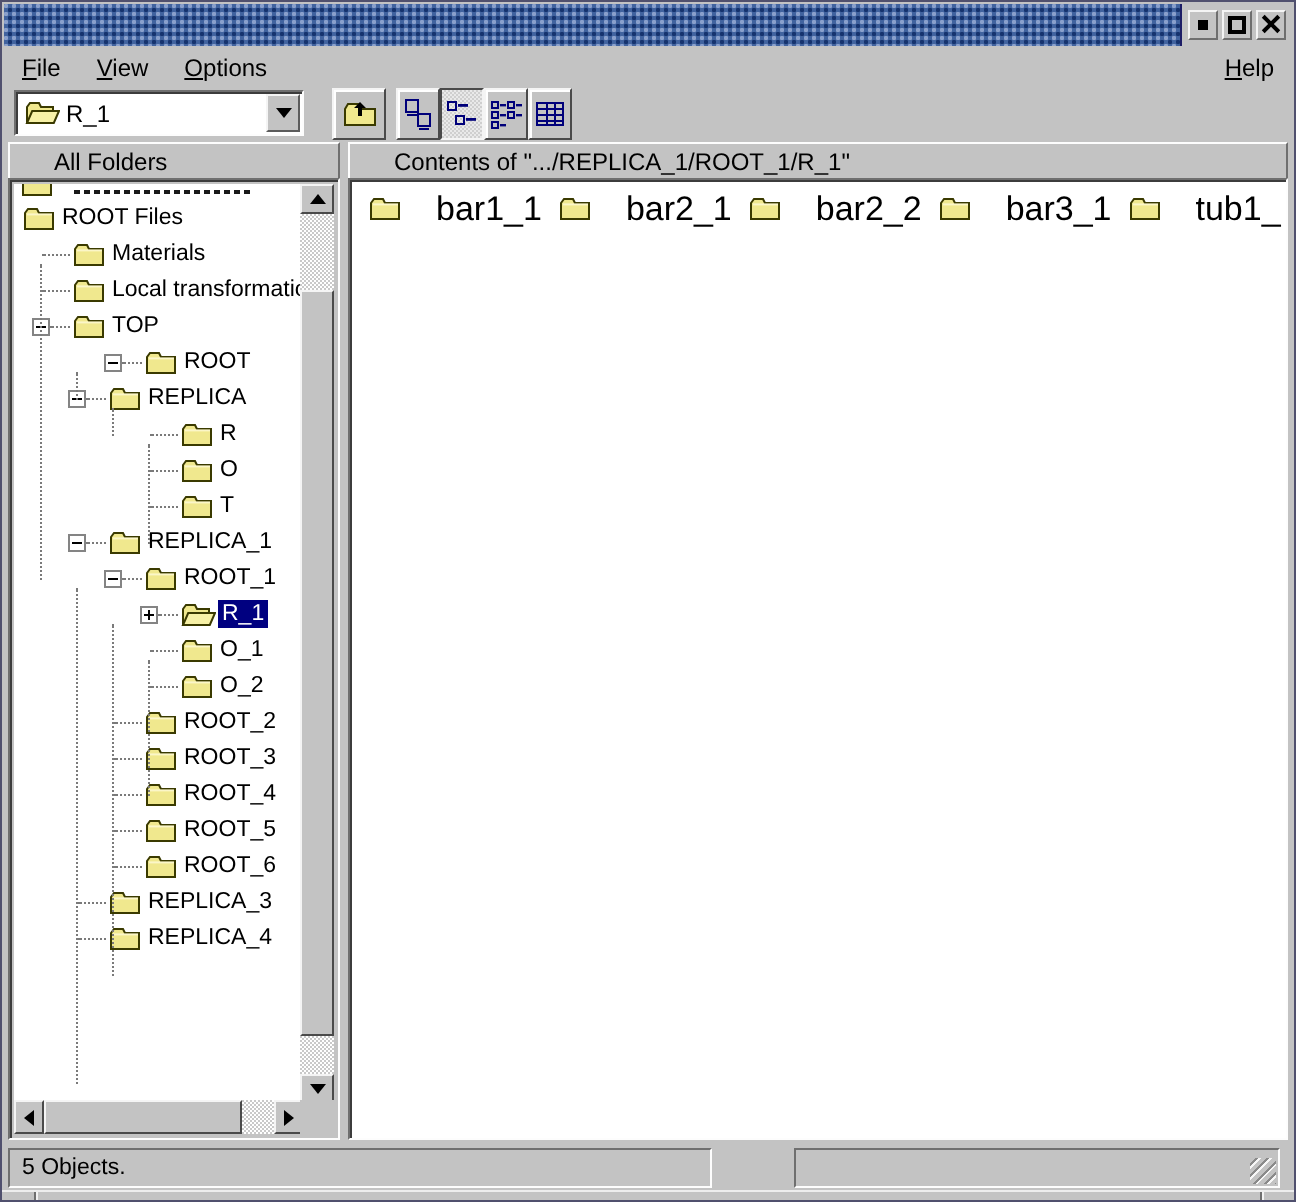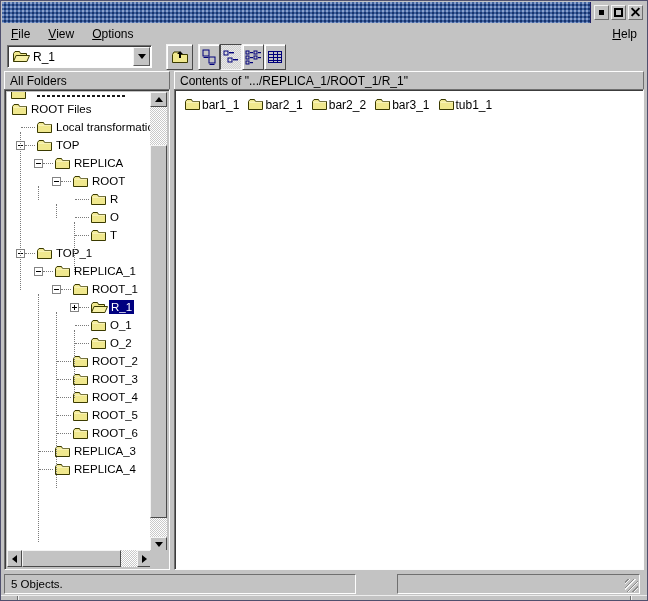--- a/index.html
+++ b/index.html
@@ -58,21 +58,21 @@
     display:flex;align-items:center;justify-content:center;}
   .tool-btn.pressed{
     border-color:#4a4a4a #f4f4f4 #f4f4f4 #4a4a4a;box-shadow:none;
     background-color:#e9e9e9;
     background-image:linear-gradient(45deg,#cfcfcf 25%,transparent 25% 75%,#cfcfcf 75%),
                      linear-gradient(45deg,#cfcfcf 25%,transparent 25% 75%,#cfcfcf 75%);
     background-position:0 0,1px 1px;background-size:2px 2px;}
   
   .pane-header{position:absolute;top:71px;height:20px;background:#c3c3c3;
     border:1px solid;border-color:#fdfdfd #6f6f6f #6f6f6f #fdfdfd;
-    font-size:12px;display:flex;align-items:center;padding-left:5px;white-space:nowrap;overflow:hidden;}
+    font-size:12px;display:flex;align-items:center;padding-left:22px;white-space:nowrap;overflow:hidden;}
   .hdr-left{left:4px;width:166px;}
   .hdr-right{left:174px;width:470px;}
   
   .pane{position:absolute;top:89px;height:481px;background:#fff;
     border:1px solid;border-color:#6f6f6f #fdfdfd #fdfdfd #6f6f6f;
     box-shadow:inset 1px 1px 0 #3c3c3c;}
   .pane-left{left:4px;width:166px;background:#c3c3c3;}
   .pane-right{left:174px;width:470px;}
   .tree-view{position:absolute;left:2px;top:2px;width:145px;height:460px;background:#fff;overflow:hidden;}
   .tree-inner{position:relative;width:100%;height:100%;}
@@ -103,21 +103,21 @@
     background-position:0 0,1px 1px;background-size:2px 2px;}
   .sb-thumb{position:absolute;background:#c3c3c3;
     border:1px solid;border-color:#f4f4f4 #4a4a4a #4a4a4a #f4f4f4;}
   .v-thumb{left:0;right:0;top:38px;height:373px;}
   .h-thumb{top:0;bottom:0;left:0;width:99px;}
   .sb-corner{position:absolute;right:2px;bottom:2px;width:17px;height:17px;background:#c3c3c3;}
   
   .contents{position:absolute;inset:2px;background:#fff;overflow:hidden;
     display:flex;align-items:flex-start;padding:5px 0 0 6px;}
   .citem{display:flex;align-items:center;height:15px;margin-right:7px;cursor:default;}
-  .clabel{font-size:12px;margin-left:1px;white-space:nowrap;}
+  .clabel{font-size:17px;margin-left:17px;white-space:nowrap;}
   
   .status-panel{position:absolute;top:574px;height:20px;background:#c3c3c3;
     border:1px solid;border-color:#6f6f6f #fdfdfd #fdfdfd #6f6f6f;
     font-size:11.5px;display:flex;align-items:center;padding-left:6px;}
   .sp1{left:4px;width:352px;}
   .sp2{left:397px;width:243px;}
   .grip{position:absolute;right:1px;bottom:1px;width:13px;height:13px;
     background:repeating-linear-gradient(135deg,transparent 0 2px,#8a8a8a 2px 3px,#f6f6f6 3px 4px);}
   .bottom-frame{position:absolute;left:1px;right:1px;bottom:1px;height:5px;background:#c3c3c3;
     border-top:1px solid #ededed;}
@@ -237,59 +237,70 @@
           </div>
           <div class="trow">
             <span class="tspacer" style="width: 14px;"></span>
             <span class="tconn" style="width: 14px;"></span>
             <span class="ticon">
               <svg width="17" height="13" viewBox="0 0 17 13">
                 <path d="M1.5 11.5 v-8 l1.5-2 h4.5 l1 2 h7 v8 z" fill="#f0e88e" stroke="#3a3a00"></path>
                 <path d="M2.5 4.2 h12.5" stroke="#fbf6c8" stroke-width="1"></path>
               </svg>
             </span>
+            <span class="tlabel">Materials</span>
+          </div>
+          <div class="trow">
+            <span class="tspacer" style="width: 14px;"></span>
+            <span class="tconn" style="width: 14px;"></span>
+            <span class="ticon">
+              <svg width="17" height="13" viewBox="0 0 17 13">
+                <path d="M1.5 11.5 v-8 l1.5-2 h4.5 l1 2 h7 v8 z" fill="#f0e88e" stroke="#3a3a00"></path>
+                <path d="M2.5 4.2 h12.5" stroke="#fbf6c8" stroke-width="1"></path>
+              </svg>
+            </span>
             <span class="tlabel">Local transformations</span>
           </div>
           <div class="trow">
             <span class="tspacer" style="width: 9px;"></span>
             <span class="tbox"></span>
             <span class="tconn" style="width: 10px;"></span>
             <span class="ticon">
               <svg width="17" height="13" viewBox="0 0 17 13">
                 <path d="M1.5 11.5 v-8 l1.5-2 h4.5 l1 2 h7 v8 z" fill="#f0e88e" stroke="#3a3a00"></path>
                 <path d="M2.5 4.2 h12.5" stroke="#fbf6c8" stroke-width="1"></path>
               </svg>
             </span>
             <span class="tlabel">TOP</span>
           </div>
           <div class="trow">
+            <span class="tspacer" style="width: 45px;"></span>
+            <span class="tbox"></span>
+            <span class="tconn" style="width: 10px;"></span>
+            <span class="ticon">
+              <svg width="17" height="13" viewBox="0 0 17 13">
+                <path d="M1.5 11.5 v-8 l1.5-2 h4.5 l1 2 h7 v8 z" fill="#f0e88e" stroke="#3a3a00"></path>
+                <path d="M2.5 4.2 h12.5" stroke="#fbf6c8" stroke-width="1"></path>
+              </svg>
+            </span>
+            <span class="tlabel">ROOT</span>
+          </div>
+          <div class="trow">
             <span class="tspacer" style="width: 27px;"></span>
             <span class="tbox"></span>
             <span class="tconn" style="width: 10px;"></span>
             <span class="ticon">
               <svg width="17" height="13" viewBox="0 0 17 13">
                 <path d="M1.5 11.5 v-8 l1.5-2 h4.5 l1 2 h7 v8 z" fill="#f0e88e" stroke="#3a3a00"></path>
                 <path d="M2.5 4.2 h12.5" stroke="#fbf6c8" stroke-width="1"></path>
               </svg>
             </span>
             <span class="tlabel">REPLICA</span>
           </div>
           <div class="trow">
-            <span class="tspacer" style="width: 45px;"></span>
-            <span class="tbox"></span>
-            <span class="tconn" style="width: 10px;"></span>
-            <span class="ticon">
-              <svg width="17" height="13" viewBox="0 0 17 13">
-                <path d="M1.5 11.5 v-8 l1.5-2 h4.5 l1 2 h7 v8 z" fill="#f0e88e" stroke="#3a3a00"></path>
-                <path d="M2.5 4.2 h12.5" stroke="#fbf6c8" stroke-width="1"></path>
-              </svg>
-            </span>
-            <span class="tlabel">ROOT</span>
-          </div>
-          <div class="trow">
             <span class="tspacer" style="width: 68px;"></span>
             <span class="tconn" style="width: 14px;"></span>
             <span class="ticon">
               <svg width="17" height="13" viewBox="0 0 17 13">
                 <path d="M1.5 11.5 v-8 l1.5-2 h4.5 l1 2 h7 v8 z" fill="#f0e88e" stroke="#3a3a00"></path>
                 <path d="M2.5 4.2 h12.5" stroke="#fbf6c8" stroke-width="1"></path>
               </svg>
             </span>
             <span class="tlabel">R</span>
           </div>
@@ -307,32 +318,20 @@
           <div class="trow">
             <span class="tspacer" style="width: 68px;"></span>
             <span class="tconn" style="width: 14px;"></span>
             <span class="ticon">
               <svg width="17" height="13" viewBox="0 0 17 13">
                 <path d="M1.5 11.5 v-8 l1.5-2 h4.5 l1 2 h7 v8 z" fill="#f0e88e" stroke="#3a3a00"></path>
                 <path d="M2.5 4.2 h12.5" stroke="#fbf6c8" stroke-width="1"></path>
               </svg>
             </span>
             <span class="tlabel">T</span>
-          </div>
-          <div class="trow">
-            <span class="tspacer" style="width: 9px;"></span>
-            <span class="tbox"></span>
-            <span class="tconn" style="width: 10px;"></span>
-            <span class="ticon">
-              <svg width="17" height="13" viewBox="0 0 17 13">
-                <path d="M1.5 11.5 v-8 l1.5-2 h4.5 l1 2 h7 v8 z" fill="#f0e88e" stroke="#3a3a00"></path>
-                <path d="M2.5 4.2 h12.5" stroke="#fbf6c8" stroke-width="1"></path>
-              </svg>
-            </span>
-            <span class="tlabel">TOP_1</span>
           </div>
           <div class="trow">
             <span class="tspacer" style="width: 27px;"></span>
             <span class="tbox"></span>
             <span class="tconn" style="width: 10px;"></span>
             <span class="ticon">
               <svg width="17" height="13" viewBox="0 0 17 13">
                 <path d="M1.5 11.5 v-8 l1.5-2 h4.5 l1 2 h7 v8 z" fill="#f0e88e" stroke="#3a3a00"></path>
                 <path d="M2.5 4.2 h12.5" stroke="#fbf6c8" stroke-width="1"></path>
               </svg>

